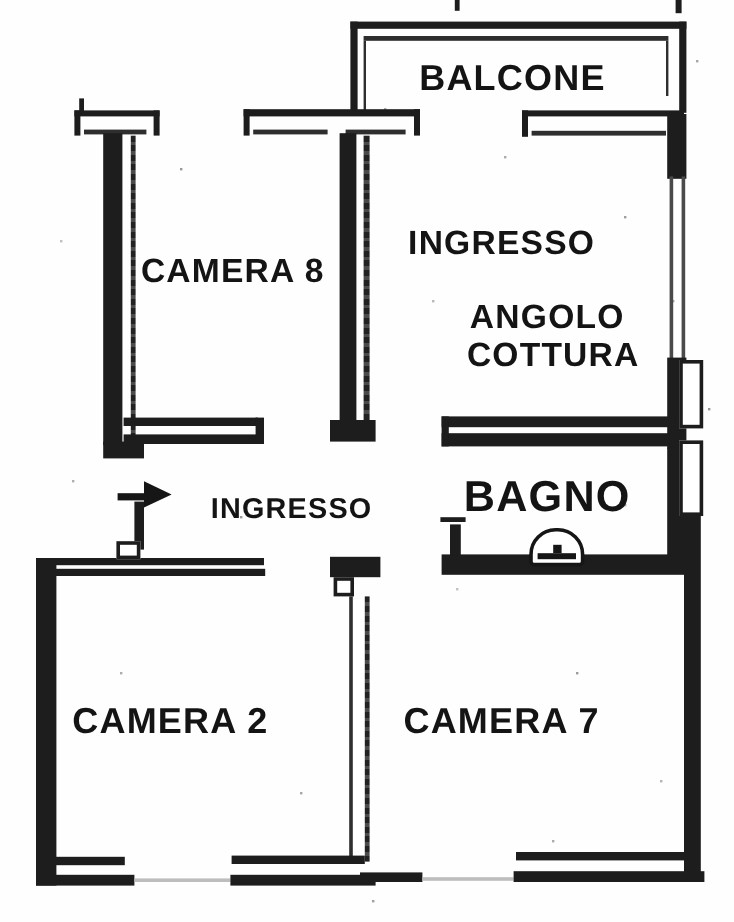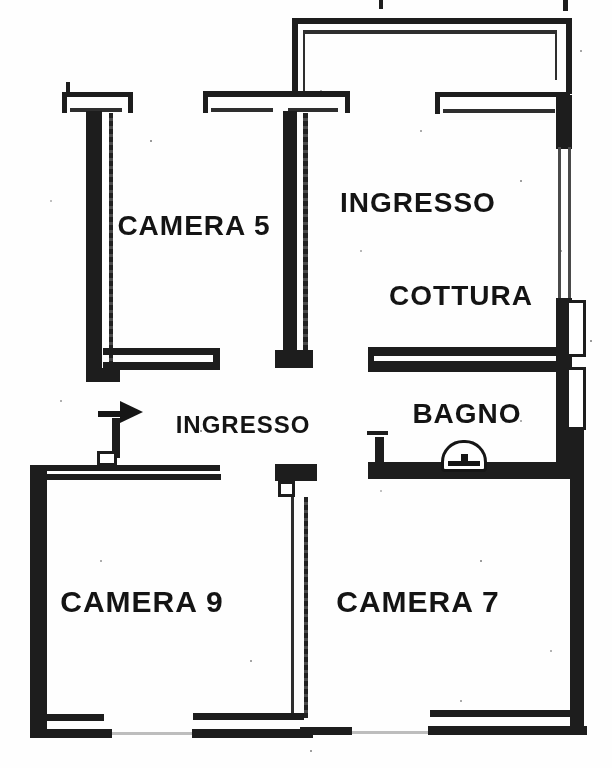--- a/index.html
+++ b/index.html
@@ -141,22 +141,24 @@
   <i class="faint" style="left:112px;top:732px;width:80px;height:3px"></i>
   <i class="w" style="left:192px;top:729px;width:121px;height:9px"></i>
   <i class="w" style="left:193px;top:713px;width:111px;height:7px"></i>
 
   <i class="w" style="left:300px;top:727px;width:52px;height:8px"></i>
   <i class="faint" style="left:352px;top:731px;width:76px;height:3px"></i>
   <i class="w" style="left:428px;top:726px;width:159px;height:9px"></i>
   <i class="w" style="left:430px;top:710px;width:141px;height:7px"></i>
   <i class="w" style="left:570px;top:430px;width:14px;height:303px"></i>
 
-  <div class="lbl" style="left:194px;top:226px">CAMERA 5</div>
+  <div class="lbl" style="left:427px;top:66px;font-size:30px">BALCONE</div>
+  <div class="lbl" style="left:194px;top:226px">CAMERA 8</div>
   <div class="lbl" style="left:418px;top:203px">INGRESSO</div>
+  <div class="lbl" style="left:456px;top:264px">ANGOLO</div>
   <div class="lbl" style="left:461px;top:296px">COTTURA</div>
   <div class="lbl" style="left:243px;top:425px;font-size:24px">INGRESSO</div>
-  <div class="lbl" style="left:467px;top:414px;font-size:28px">BAGNO</div>
-  <div class="lbl" style="left:142px;top:602px;font-size:30px">CAMERA 9</div>
+  <div class="lbl" style="left:456px;top:414px;font-size:36px">BAGNO</div>
+  <div class="lbl" style="left:142px;top:602px;font-size:30px">CAMERA 2</div>
   <div class="lbl" style="left:418px;top:602px;font-size:30px">CAMERA 7</div>
 
 
 </div>
 
 </body></html>

